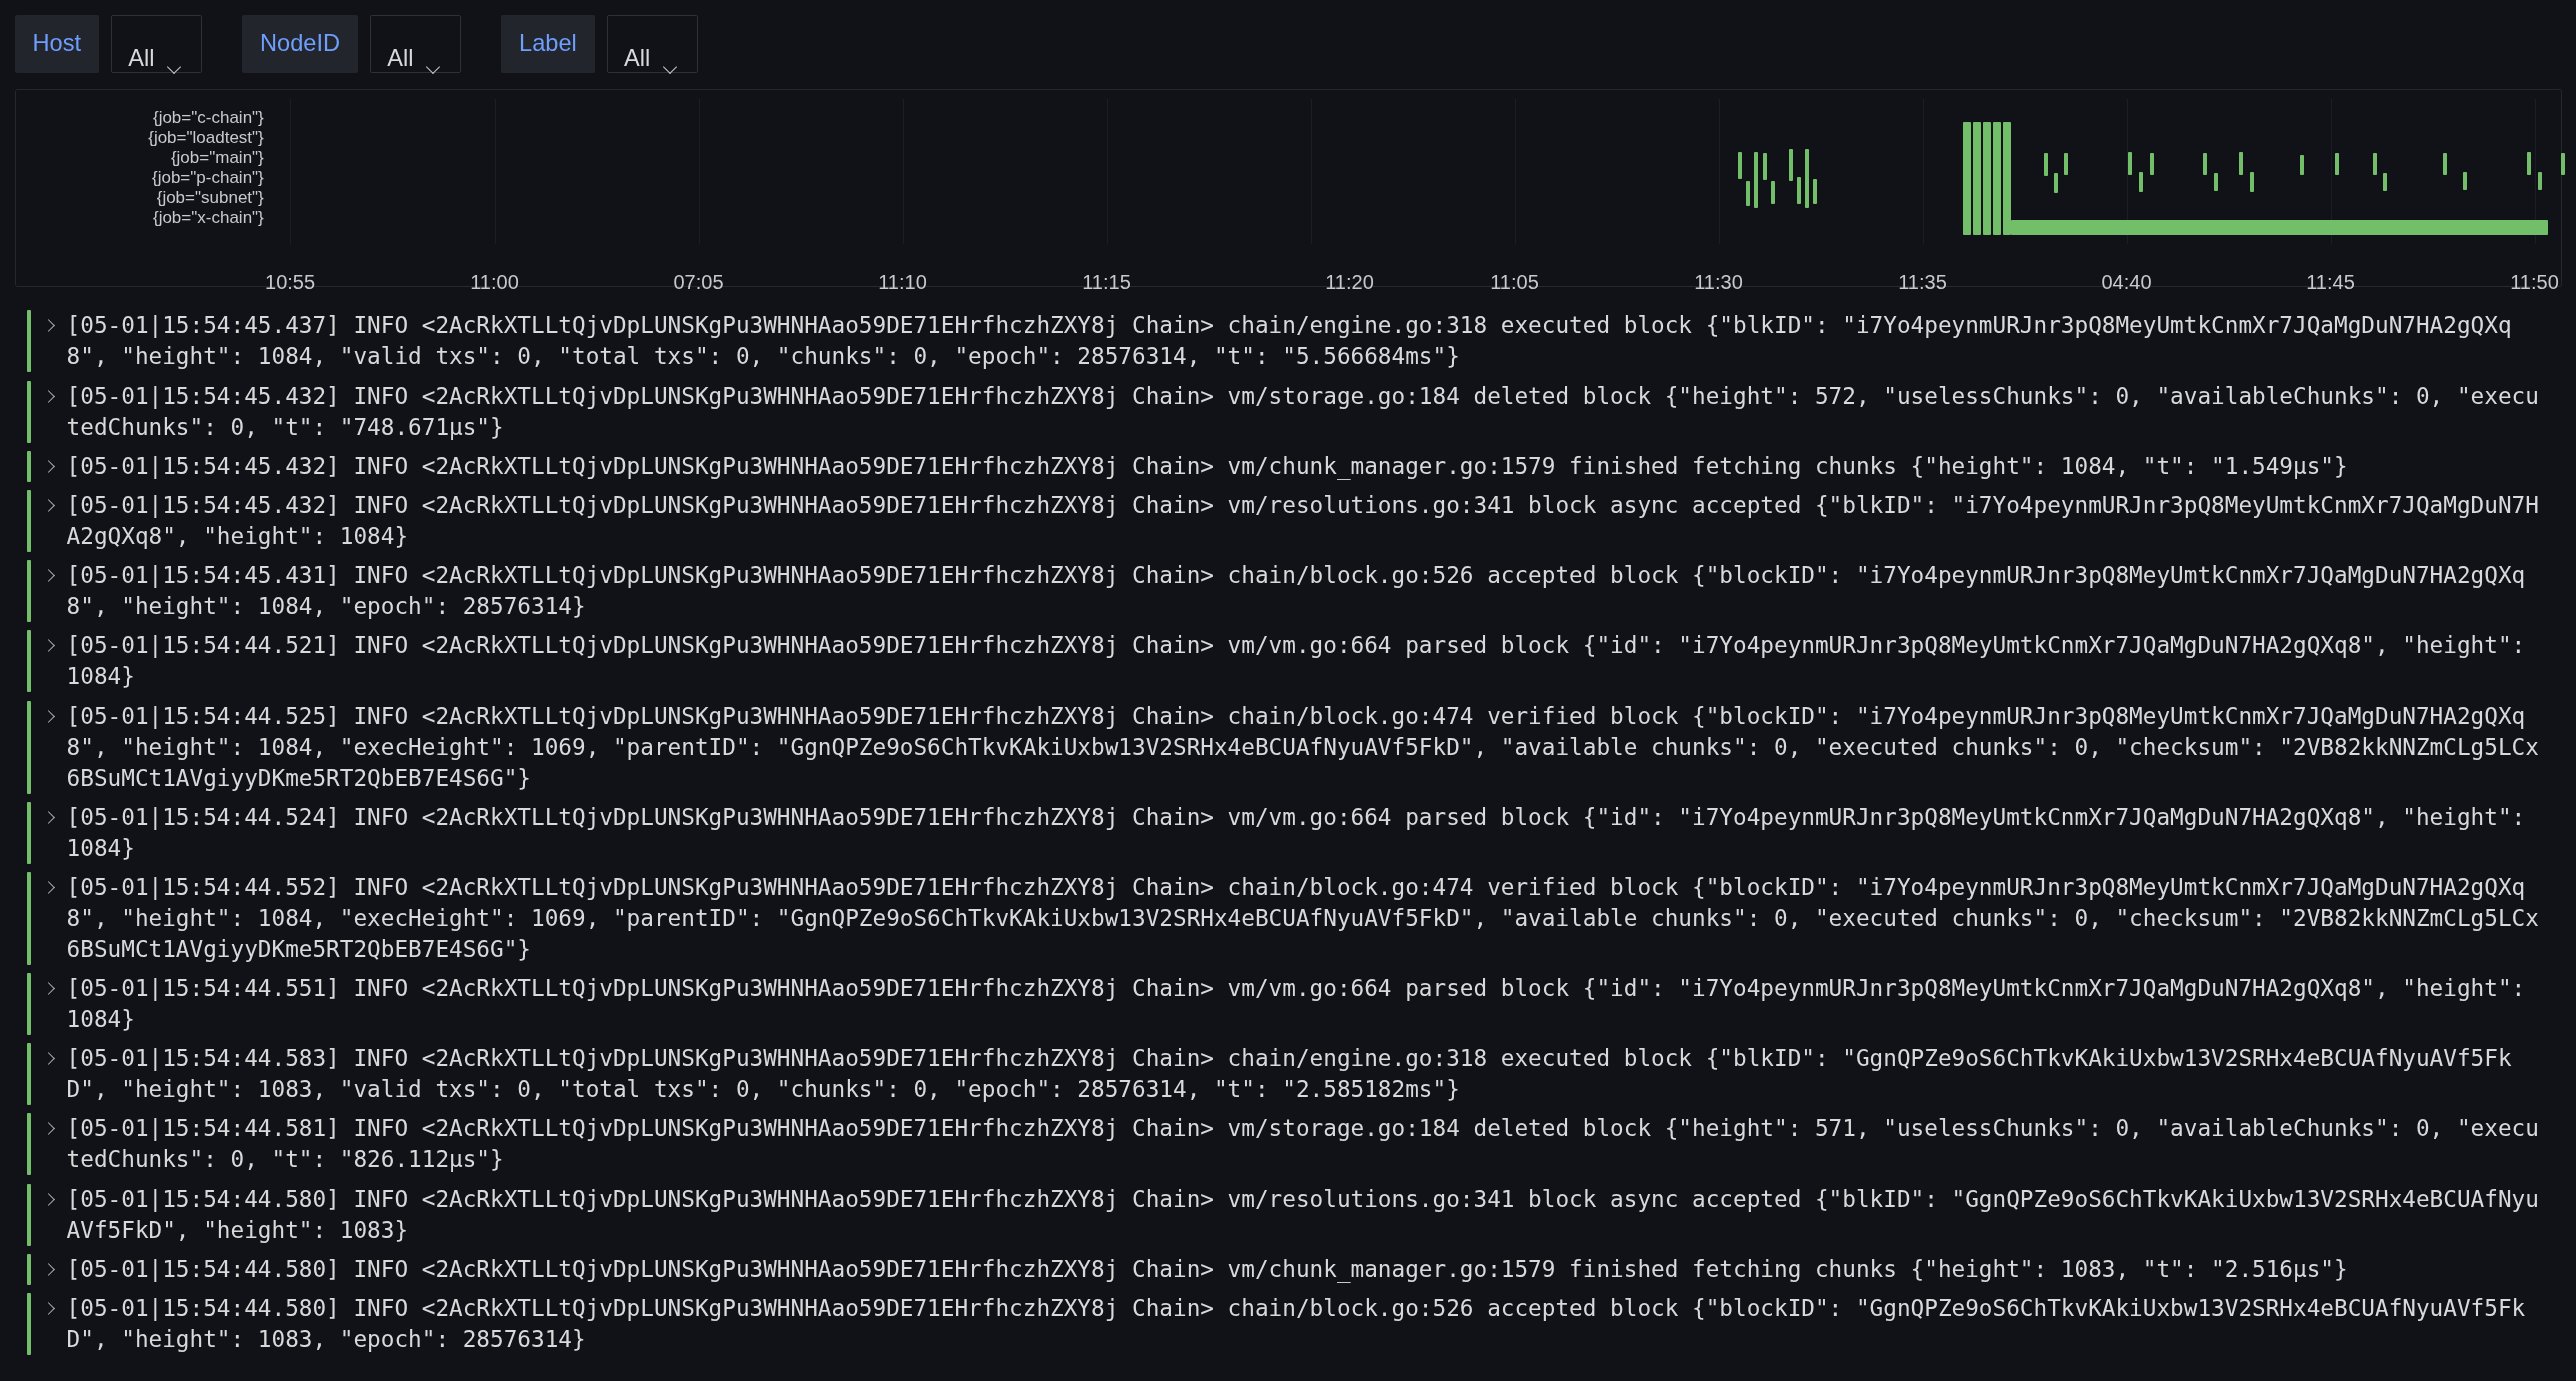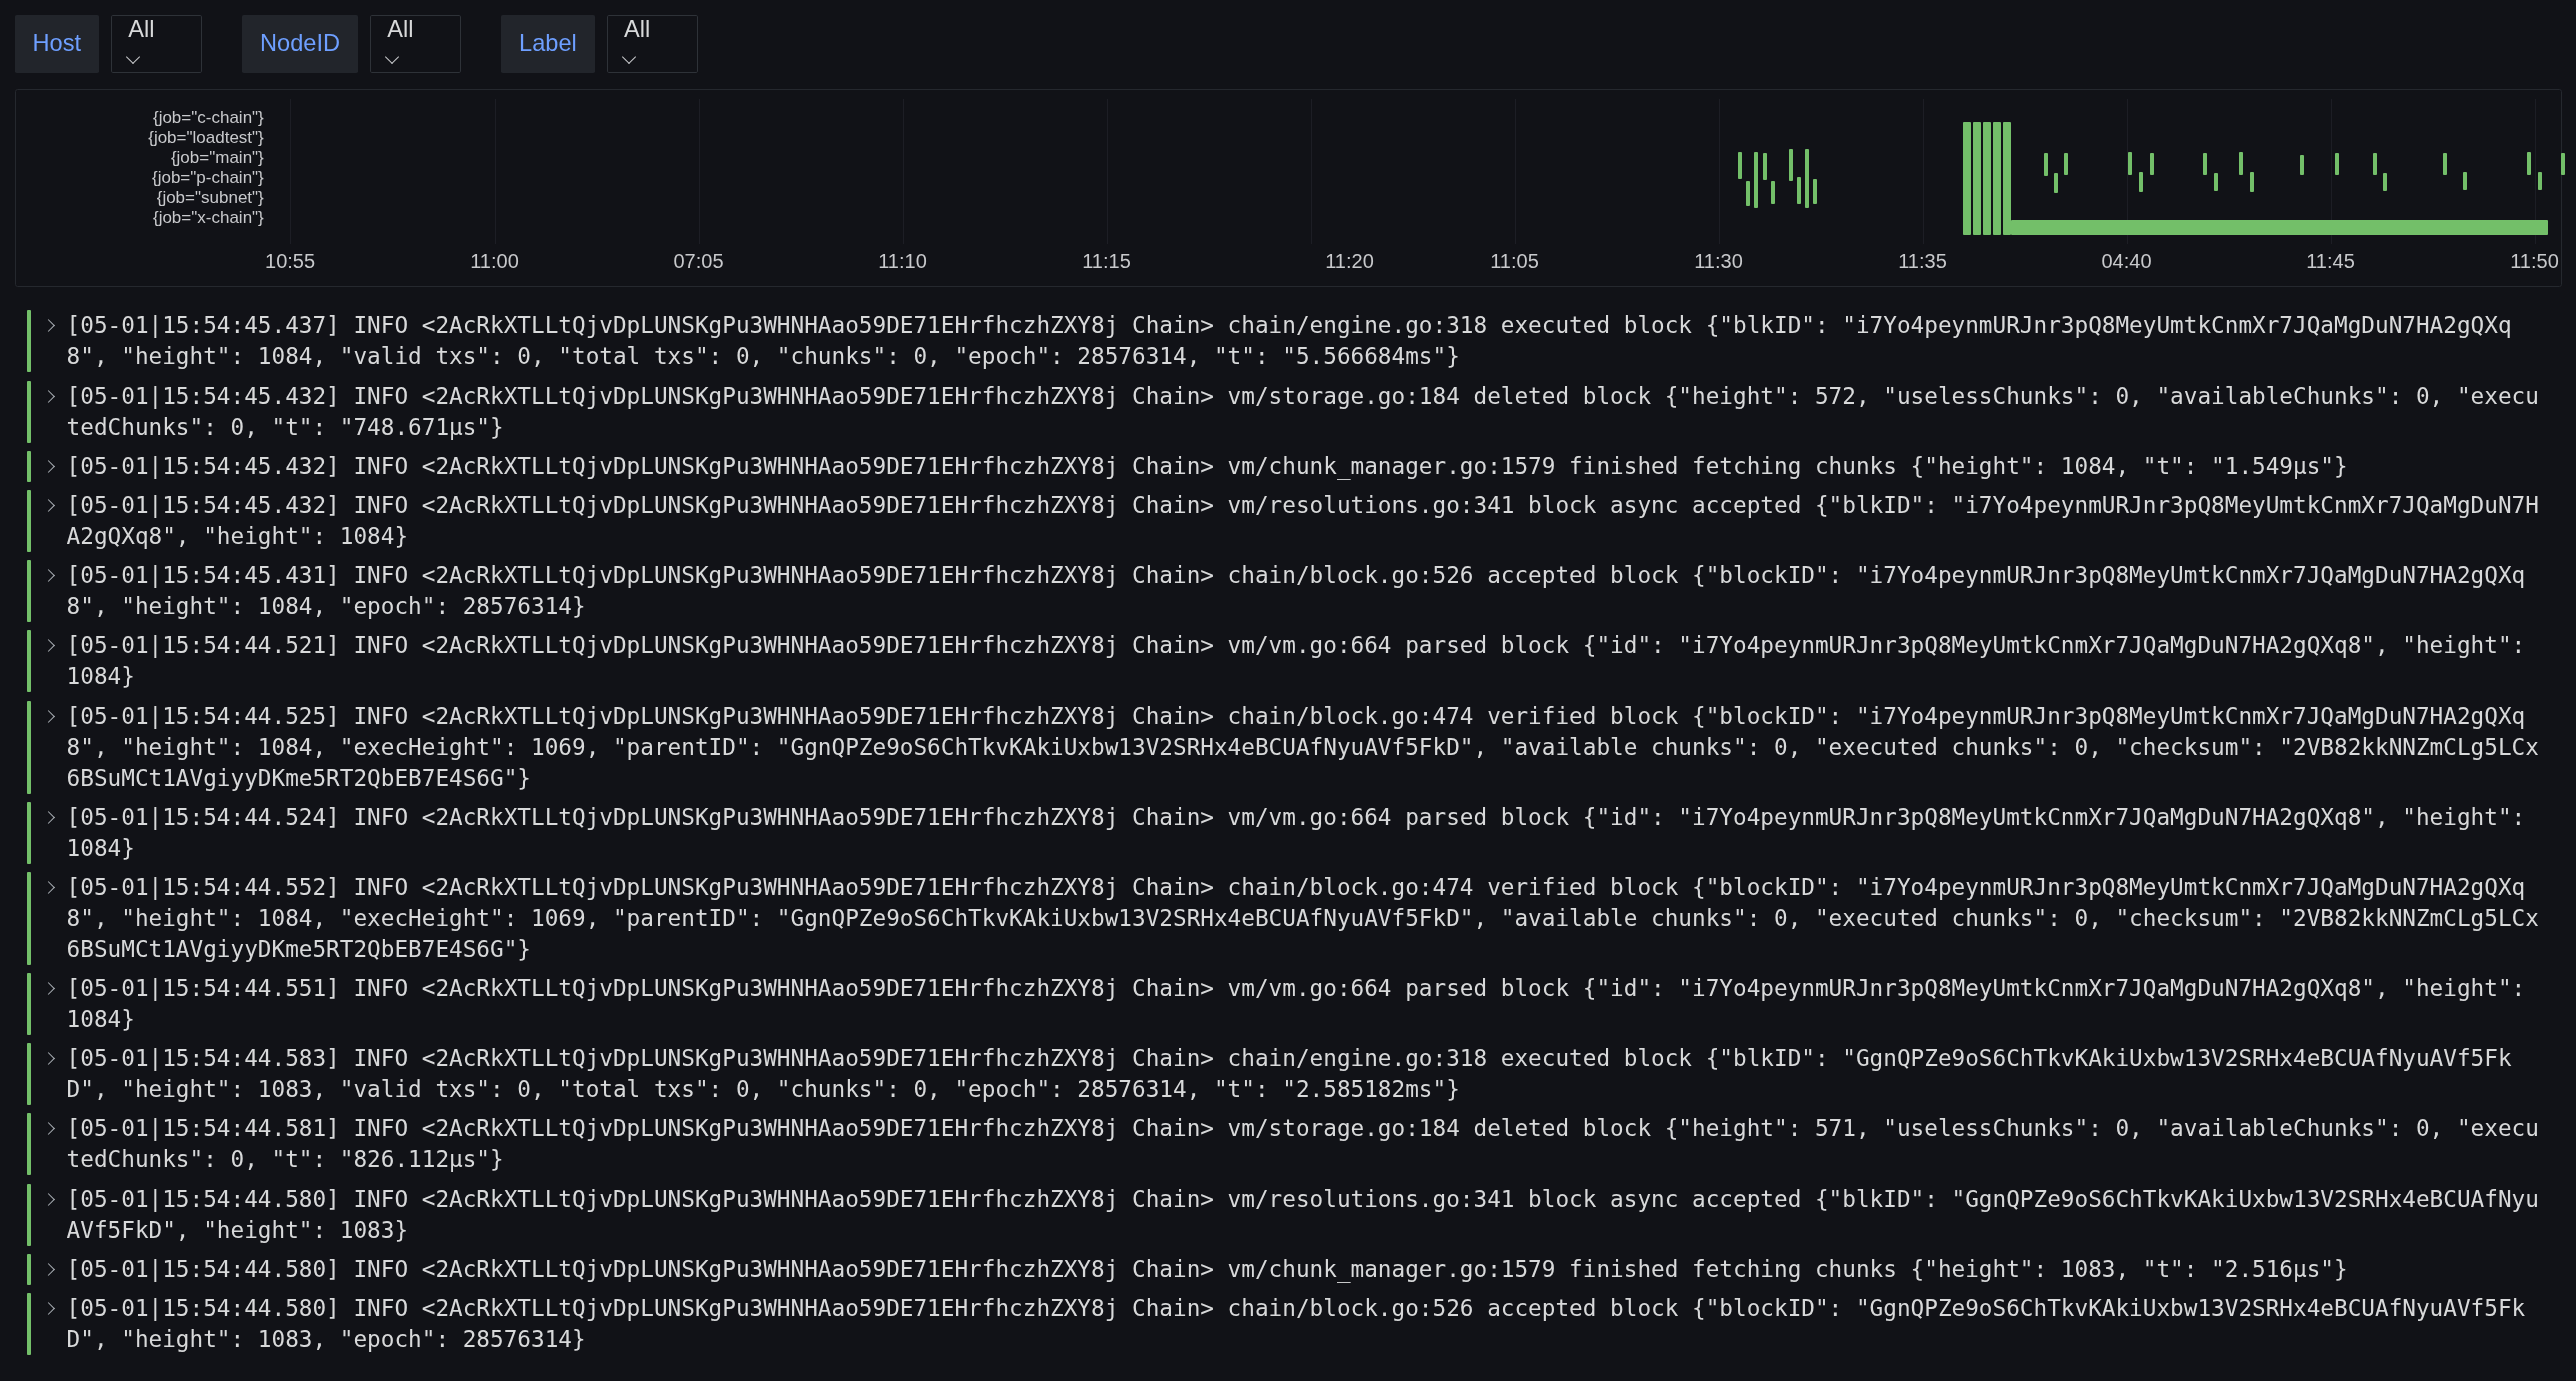--- a/index.html
+++ b/index.html
@@ -23,30 +23,29 @@
     display: flex; align-items: center;
     padding: 0 18px;
     background: #22252b;
     color: #6e9fff;
     font-size: 23.6px;
     font-weight: 500;
     border-radius: 1.8px;
     white-space: nowrap;
   }
   .var-select {
-    display: flex; align-items: flex-start; gap: 14.5px;
+    display: flex; align-items: flex-end; gap: 14.5px;
     padding: 0 16.3px;
     background: #111217;
     border: 0.9px solid #2e3238;
     border-radius: 1.8px;
     color: #d8d9da;
     font-size: 23.6px;
     min-width: 91px;
     cursor: pointer;
-    flex-direction: column;
   }
   .caret {
     width: 10px; height: 10px;
     border-right: 1.8px solid #c8c9cc;
     border-bottom: 1.8px solid #c8c9cc;
     transform: rotate(45deg);
     margin-top: -5.4px;
     flex: none;
   }
   .var-input {
@@ -94,20 +93,21 @@
   .time-axis {
     position: absolute;
     left: 261px; right: 12.7px; top: 160px; height: 29px;
   }
   .tick-label {
     position: absolute;
     transform: translateX(-50%);
     font-size: 20px;
     color: #c8c9cc;
     white-space: nowrap;
+    margin-top: 21px;
   }
 
   
   .logs { padding: 9px 25px 0 27px; }
   .log-row {
     display: flex;
     align-items: stretch;
     margin-bottom: 8.2px;
     cursor: pointer;
   }

